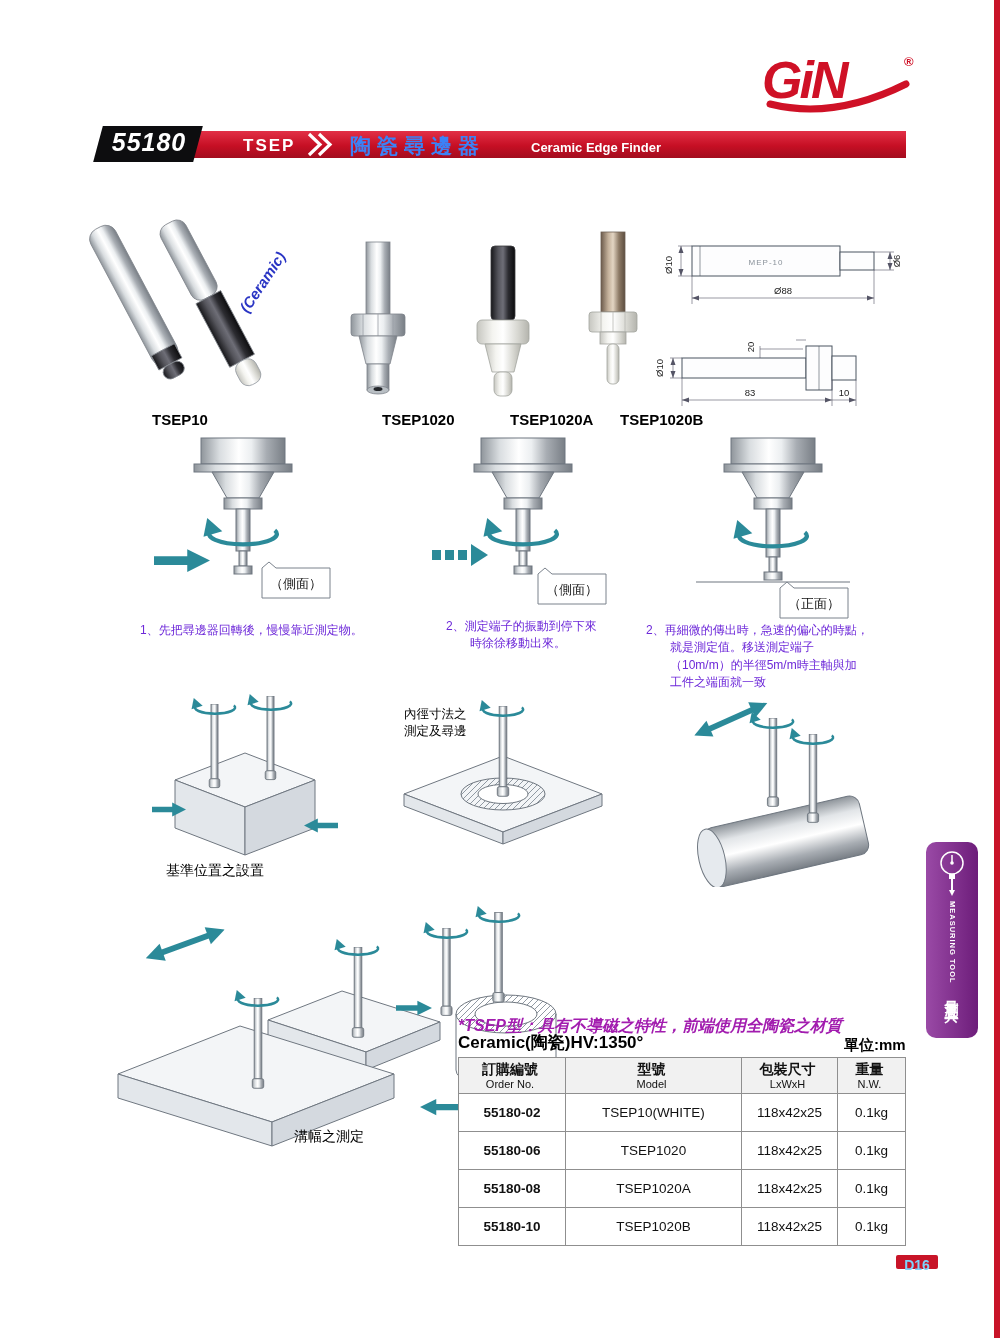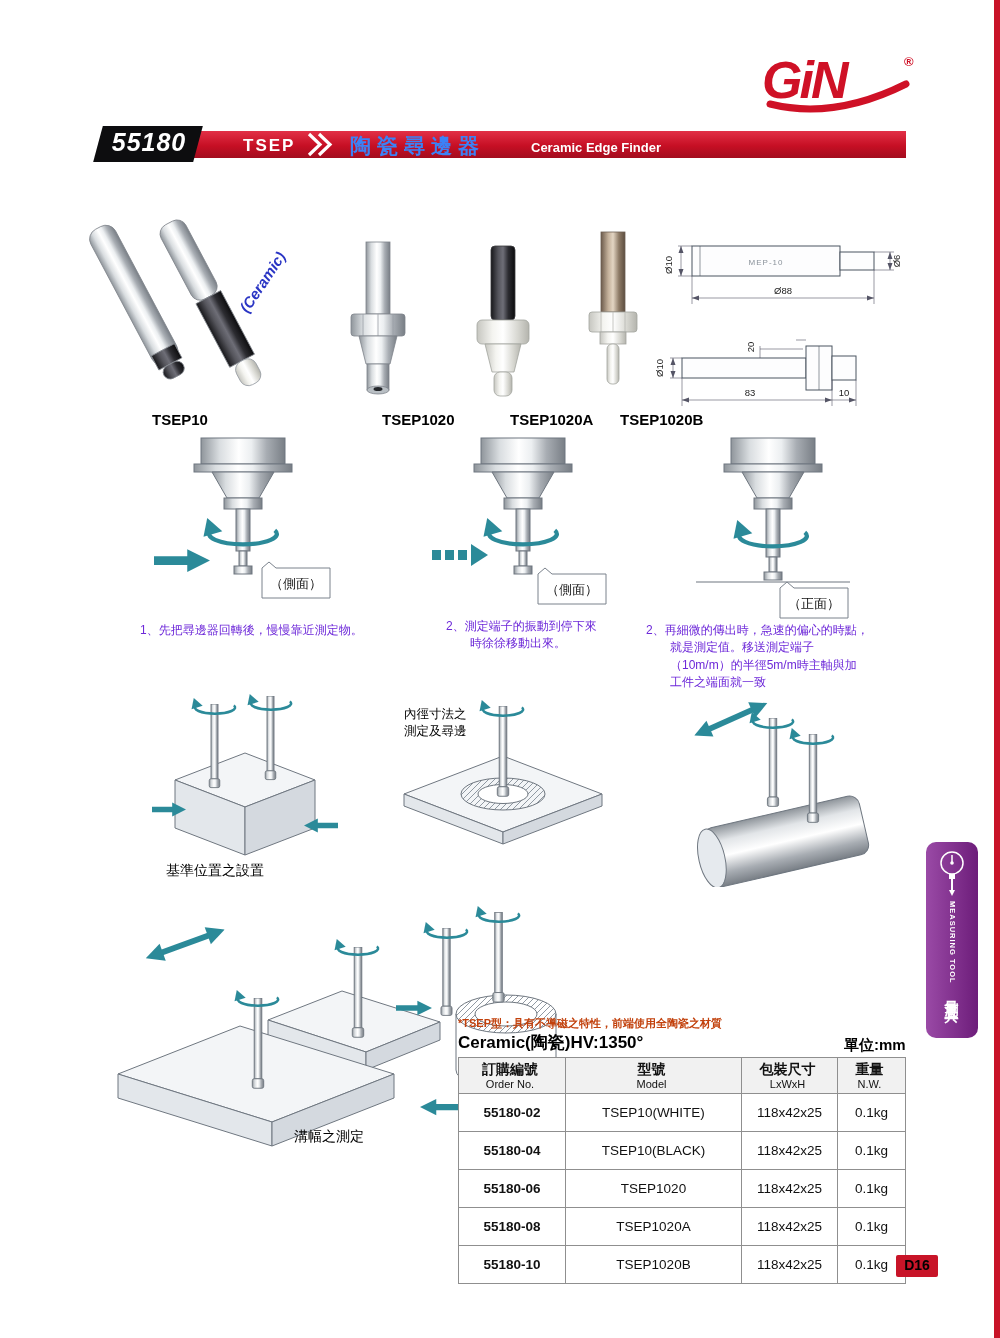--- a/index.html
+++ b/index.html
@@ -31,33 +31,33 @@
   .dlabel2{font-size:12.5px;color:#000;line-height:1.35;}
 
   
   .side-tab{left:926px;top:842px;width:52px;height:196px;border-radius:10px;
     background:linear-gradient(90deg,#9a4aa6,#6d1d7a);display:flex;flex-direction:column;
     align-items:center;padding-top:8px;box-sizing:border-box;gap:5px;}
   .tab-en{writing-mode:vertical-rl;color:#fff;font-size:7.5px;font-weight:bold;letter-spacing:1px;}
   .tab-zh{writing-mode:vertical-rl;color:#fff;font-size:14px;font-weight:bold;letter-spacing:3px;}
 
   
-  .spec-note{left:458px;top:1016px;color:#c2410c;font-size:11px;font-weight:bold;}
+  .spec-note{left:458px;top:1016px;color:#a21caf;font-size:16px;font-weight:bold;font-style:italic;}
   .spec-heading{left:458px;top:1031px;color:#000;font-size:17px;font-weight:bold;}
   .spec-unit{left:844px;top:1036px;color:#000;font-size:15px;font-weight:bold;}
   table.spec-table{left:458px;top:1057px;border-collapse:collapse;table-layout:fixed;
     position:absolute;background:#fff;}
   .spec-table th,.spec-table td{border:1px solid #8f8f8f;text-align:center;padding:6px;}
   .spec-table th{background:#f1f1f1;padding:3px 4px 2px 0;}
   .th-zh{font-size:14px;font-weight:bold;line-height:1.2;}
   .th-en{font-size:11px;font-weight:normal;line-height:1.2;}
   .spec-table td{font-size:13.5px;height:25px;}
   .spec-table td.order{font-weight:bold;}
 
-  .page-num{left:896px;top:1255px;width:42px;height:22px;background:#c81428;color:#000000;
+  .page-num{left:896px;top:1255px;width:42px;height:14px;background:#c81428;color:#7dd3fc;
     font-size:14px;font-weight:bold;text-align:center;line-height:21px;border-radius:2px;}
 
   svg text{font-family:"Liberation Sans",sans-serif;}
   .dimtxt{font-size:9.5px;fill:#222;}
   .calltxt{font-size:13px;fill:#111;}
 </style>
 </head>
 <body>
 
 <div class="page">
@@ -450,26 +450,20 @@
       </tr>
     </thead>
     <tbody>
       <tr>
         <td class="order">55180-02</td>
         <td>TSEP10(WHITE)</td>
         <td>118x42x25</td>
         <td>0.1kg</td>
       </tr>
       <tr>
-        <td class="order">55180-04</td>
-        <td>TSEP10(BLACK)</td>
-        <td>118x42x25</td>
-        <td>0.1kg</td>
-      </tr>
-      <tr>
         <td class="order">55180-06</td>
         <td>TSEP1020</td>
         <td>118x42x25</td>
         <td>0.1kg</td>
       </tr>
       <tr>
         <td class="order">55180-08</td>
         <td>TSEP1020A</td>
         <td>118x42x25</td>
         <td>0.1kg</td>

